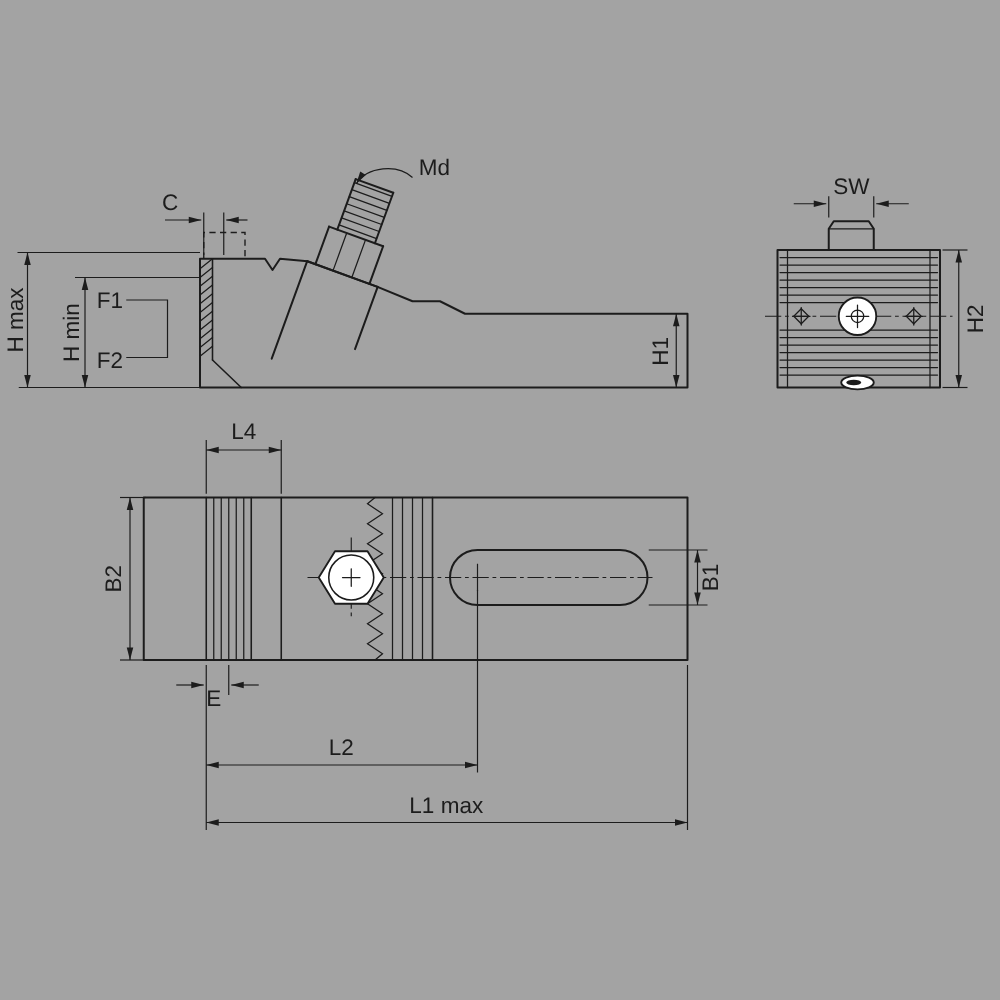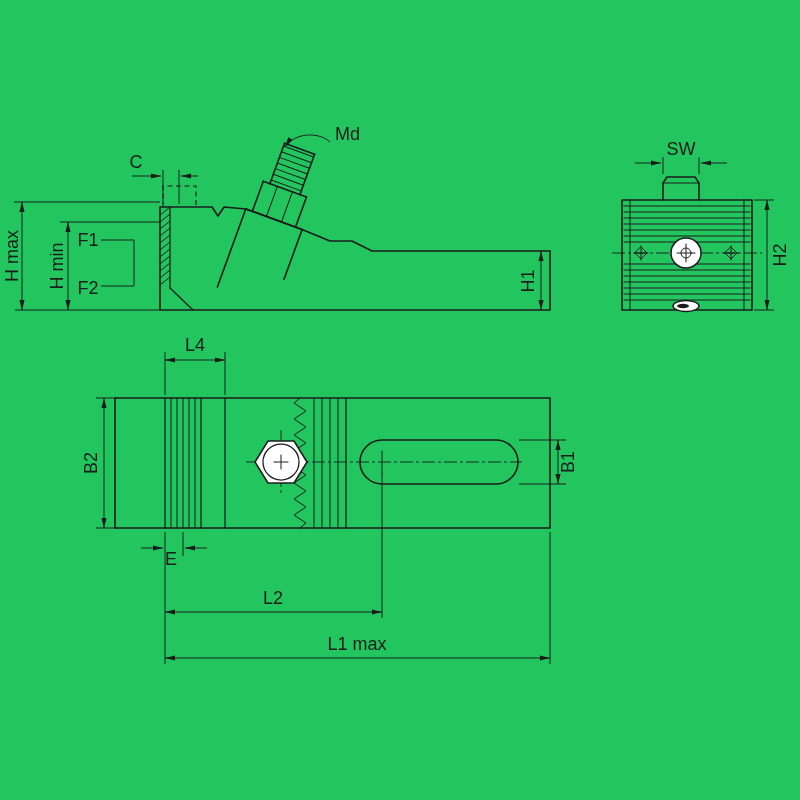--- a/index.html
+++ b/index.html
@@ -1,16 +1,16 @@
 <!DOCTYPE html>
 <html><head>
 <meta charset="utf-8">
 <style>
   html,body{margin:0;padding:0;background:#ffffff;}
-  .page{width:800px;height:800px;background:#22c55e;position:relative;overflow:hidden;}
+  .page{width:800px;height:800px;background:#a3a3a3;position:relative;overflow:hidden;}
   svg{display:block;}
   
   .ol{fill:none;stroke:#1c1c1c;stroke-width:1.6;stroke-linejoin:round;stroke-linecap:round;}
   .md{fill:none;stroke:#1c1c1c;stroke-width:1.25;stroke-linecap:round;}
   .tl{fill:none;stroke:#1c1c1c;stroke-width:1;stroke-linecap:round;}
   .dim{fill:none;stroke:#1c1c1c;stroke-width:0.95;stroke-linecap:butt;}
   .hl{fill:none;stroke:#1c1c1c;stroke-width:1.1;stroke-dasharray:5 3.5;}
   .cl{fill:none;stroke:#1c1c1c;stroke-width:0.9;stroke-dasharray:13 3 3 3;}
   .wfill{fill:#ffffff;stroke:#1c1c1c;stroke-width:1.5;stroke-linejoin:round;}
   .bfill{fill:#1c1c1c;stroke:none;}

